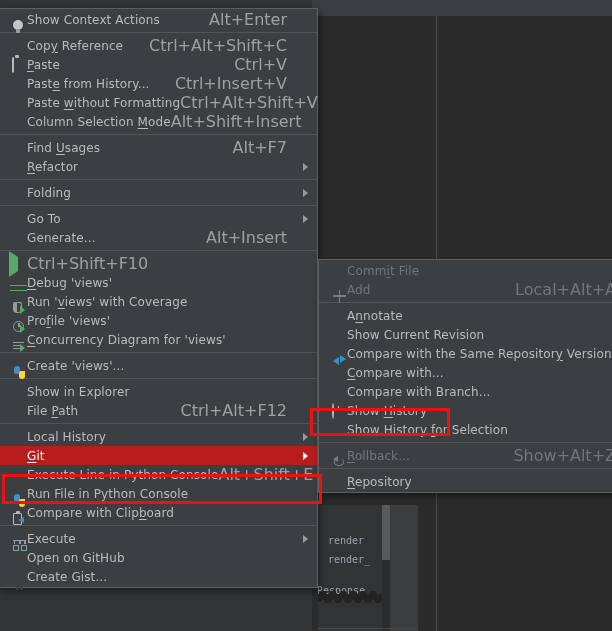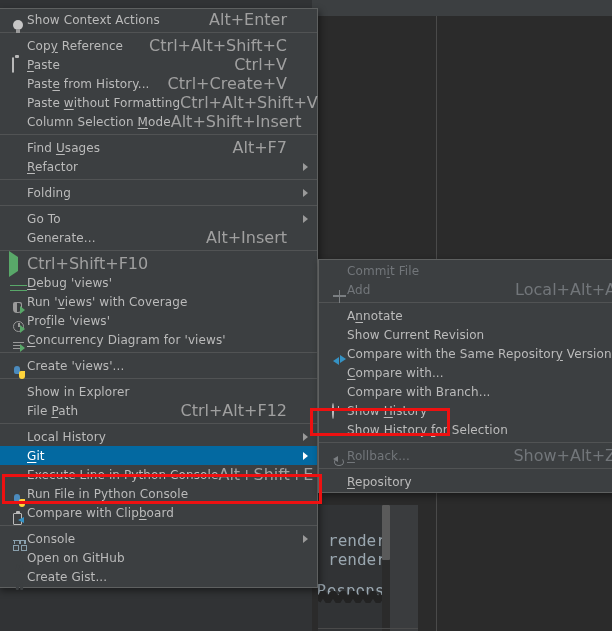--- a/index.html
+++ b/index.html
@@ -13,40 +13,40 @@
 
   
   #editor-bg{position:absolute;inset:0;background:#2b2b2b;}
   .ed-gutter{position:absolute;left:0;top:0;width:312px;height:631px;background:#313335;}
   .ed-topstrip{position:absolute;left:0;top:0;width:612px;height:16px;background:#3c3f41;}
   .ed-pane-a{position:absolute;left:312px;top:16px;width:124px;height:615px;background:#2b2b2b;border-right:1px solid #4a4a4a;}
   .ed-pane-b{position:absolute;left:437px;top:16px;width:175px;height:615px;background:#2b2b2b;}
 
   
   #code-frag{position:absolute;left:318px;top:505px;width:64px;height:126px;background:#313335;overflow:hidden;}
-  #code-frag .cline{font-family:"DejaVu Sans Mono","Liberation Mono",monospace;font-size:16px;color:#9aa7b0;white-space:pre;line-height:19px;}
+  #code-frag .cline{font-family:"DejaVu Sans Mono","Liberation Mono",monospace;font-size:10px;color:#9aa7b0;white-space:pre;line-height:19px;}
   #code-frag .c1{position:absolute;left:10px;top:26px;}
   #code-frag .c2{position:absolute;left:10px;top:45px;}
   #code-frag .c3{position:absolute;left:-1px;top:76px;}
   .zig{position:absolute;left:0;top:86px;width:64px;height:12px;}
   #code-scroll{position:absolute;left:382px;top:505px;width:8px;height:55px;background:#5a5a5a;border-radius:1px;}
   #code-col2{position:absolute;left:390px;top:505px;width:28px;height:126px;background:#3a3c3e;}
   #code-bot-border{position:absolute;left:318px;top:628px;width:100px;height:1px;background:#4a4a4a;}
 
   
   .menu{position:absolute;background:#3c3f41;border:1px solid #5e6060;
         box-shadow:2px 3px 7px rgba(0,0,0,.45);padding:1px 0;box-sizing:border-box;}
   .mi{position:relative;display:flex;align-items:center;height:19px;
       padding:0 0 0 0;cursor:default;white-space:nowrap;}
   .mi .ic{width:28px;min-width:28px;display:flex;align-items:center;justify-content:center;}
   .mi .lb{flex:1;color:#bbbbbb;font-size:12px;letter-spacing:.1px;}
   .mi .ks{color:#a0a0a0;font-size:16px;padding-right:10px;}
   .mi .arw{width:16px;min-width:16px;display:flex;align-items:center;justify-content:center;padding-right:4px;}
   .mi.disabled .lb,.mi.disabled .ks{color:#72767a;}
-  .mi.sel{background:#0369a1;}
+  .mi.sel{background:#b91c1c;}
   .mi.sel .lb{color:#ffffff;}
   .sep{height:1px;background:#515354;margin:3px 0;}
   .und{text-decoration:underline;text-underline-offset:2px;}
 
   .tri{width:0;height:0;border-top:4px solid transparent;border-bottom:4px solid transparent;border-left:5px solid #9a9a9a;}
   .mi.sel .tri{border-left-color:#ffffff;}
 
   
   #menu-main{left:0px;top:8px;width:320px;}
   #menu-git{left:318px;top:259px;width:329px;}
@@ -169,21 +169,21 @@
       <span class="ic">
         <span><span class="clip"></span></span>
       </span>
       <span class="lb"><span class="und">P</span>aste</span>
       <span class="ks">Ctrl+V</span>
       <span class="arw"></span>
     </div>
     <div class="mi">
       <span class="ic"></span>
       <span class="lb">Past<span class="und">e</span> from History...</span>
-      <span class="ks">Ctrl+Create+V</span>
+      <span class="ks">Ctrl+Insert+V</span>
       <span class="arw"></span>
     </div>
     <div class="mi">
       <span class="ic"></span>
       <span class="lb">Paste <span class="und">w</span>ithout Formatting</span>
       <span class="ks">Ctrl+Alt+Shift+V</span>
       <span class="arw"></span>
     </div>
     <div class="mi">
       <span class="ic"></span>
@@ -316,21 +316,21 @@
         <span><span class="cmpclip"><span class="bx"></span><span class="ar"></span></span></span>
       </span>
       <span class="lb">Compare with Clip<span class="und">b</span>oard</span>
       <span class="arw"></span>
     </div>
     <div class="sep"></div>
     <div class="mi">
       <span class="ic">
         <span><span class="diag"><i class="t"></i><i class="lv"></i><i class="mv"></i><i class="rv"></i><i class="b1"></i><i class="b2"></i></span></span>
       </span>
-      <span class="lb">Console</span>
+      <span class="lb">Execute</span>
       <span class="arw">
         <span class="tri"></span>
       </span>
     </div>
     <div class="mi">
       <span class="ic">
         <span><span class="gh"></span></span>
       </span>
       <span class="lb">Open on GitHub</span>
       <span class="arw"></span>

